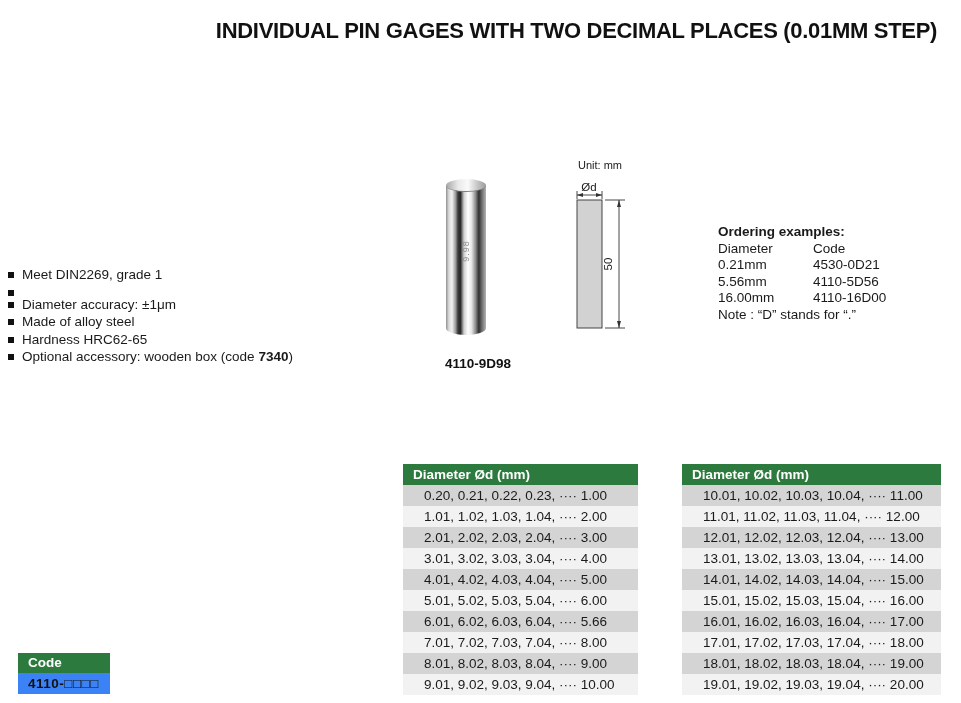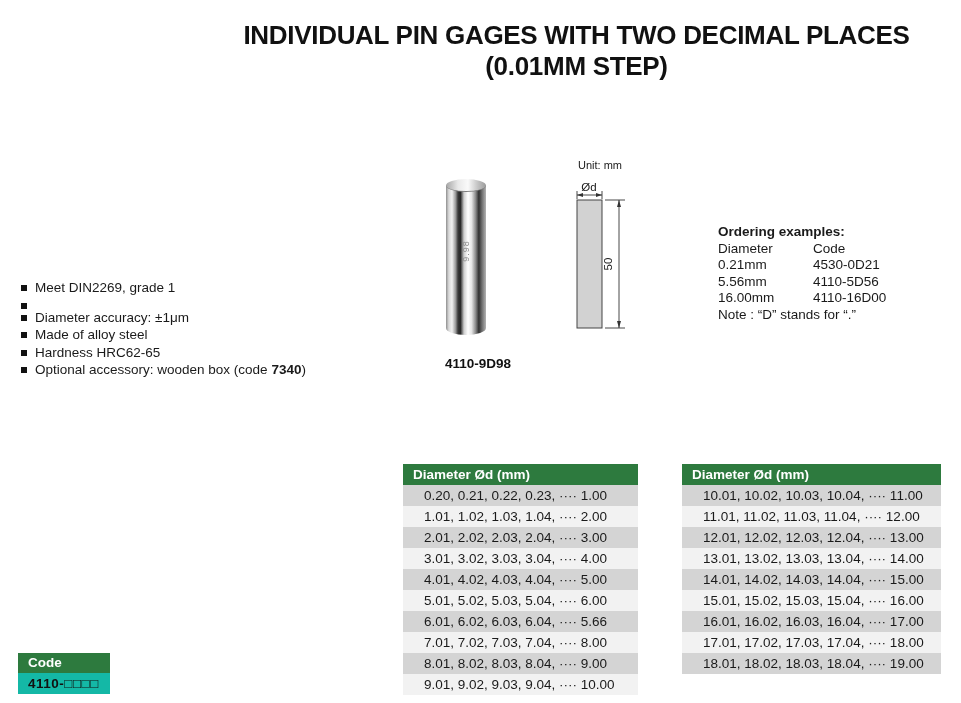--- a/index.html
+++ b/index.html
@@ -10,27 +10,27 @@
     color:#1a1a1a;
     position:relative;
     overflow:hidden;
   }
   .abs{position:absolute;}
 
   
   .page-title{
     left:192px;top:3px;width:769px;
     text-align:center;
-    font-size:26px;font-weight:bold;
+    font-size:22px;font-weight:bold;
     letter-spacing:-0.3px;
     color:#111;
   }
 
   
-  .features{left:8px;top:266px;width:400px;list-style:none;margin:13px;padding:0;}
+  .features{left:8px;top:266px;width:400px;list-style:none;margin:0;padding:0;}
   .features li{
     display:flex;align-items:flex-start;
     font-size:13.5px;line-height:17.5px;color:#1a1a1a;
   }
   .features .bullet{
     width:6px;height:6px;background:#111;
     margin:6px 8px 0 0;flex:0 0 auto;
   }
   .features b{font-weight:bold;}
 
@@ -91,21 +91,21 @@
   .dtable-left{left:403px;width:235px;}
   .dtable-right{left:682px;width:259px;}
 
   
   .code-box{left:18px;top:653px;width:92px;}
   .code-box .thead{
     height:20px;line-height:20px;background:#2d7a3e;color:#fff;
     font-size:13.5px;font-weight:bold;padding-left:10px;box-sizing:border-box;
   }
   .code-box .tval{
-    height:21px;line-height:21px;background:#14b8a6;
+    height:21px;line-height:21px;background:#3b82f6;
     font-size:13.5px;font-weight:bold;color:#111;
     padding-left:10px;box-sizing:border-box;letter-spacing:0.5px;
   }
 </style>
 </head>
 <body>
 
 <h1 class="abs page-title">INDIVIDUAL PIN GAGES WITH TWO DECIMAL PLACES (0.01MM STEP)</h1>
 
 <ul class="abs features">
@@ -201,18 +201,19 @@
   <div class="thead">Diameter Ød (mm)</div>
   <div class="trow">10.01, 10.02, 10.03, 10.04, ···· 11.00</div>
   <div class="trow">11.01, 11.02, 11.03, 11.04, ···· 12.00</div>
   <div class="trow">12.01, 12.02, 12.03, 12.04, ···· 13.00</div>
   <div class="trow">13.01, 13.02, 13.03, 13.04, ···· 14.00</div>
   <div class="trow">14.01, 14.02, 14.03, 14.04, ···· 15.00</div>
   <div class="trow">15.01, 15.02, 15.03, 15.04, ···· 16.00</div>
   <div class="trow">16.01, 16.02, 16.03, 16.04, ···· 17.00</div>
   <div class="trow">17.01, 17.02, 17.03, 17.04, ···· 18.00</div>
   <div class="trow">18.01, 18.02, 18.03, 18.04, ···· 19.00</div>
+  <div class="trow">19.01, 19.02, 19.03, 19.04, ···· 20.00</div>
 </div>
 
 <div class="abs code-box">
   <div class="thead">Code</div>
   <div class="tval">4110-□□□□</div>
 </div>
 
 </body></html>

